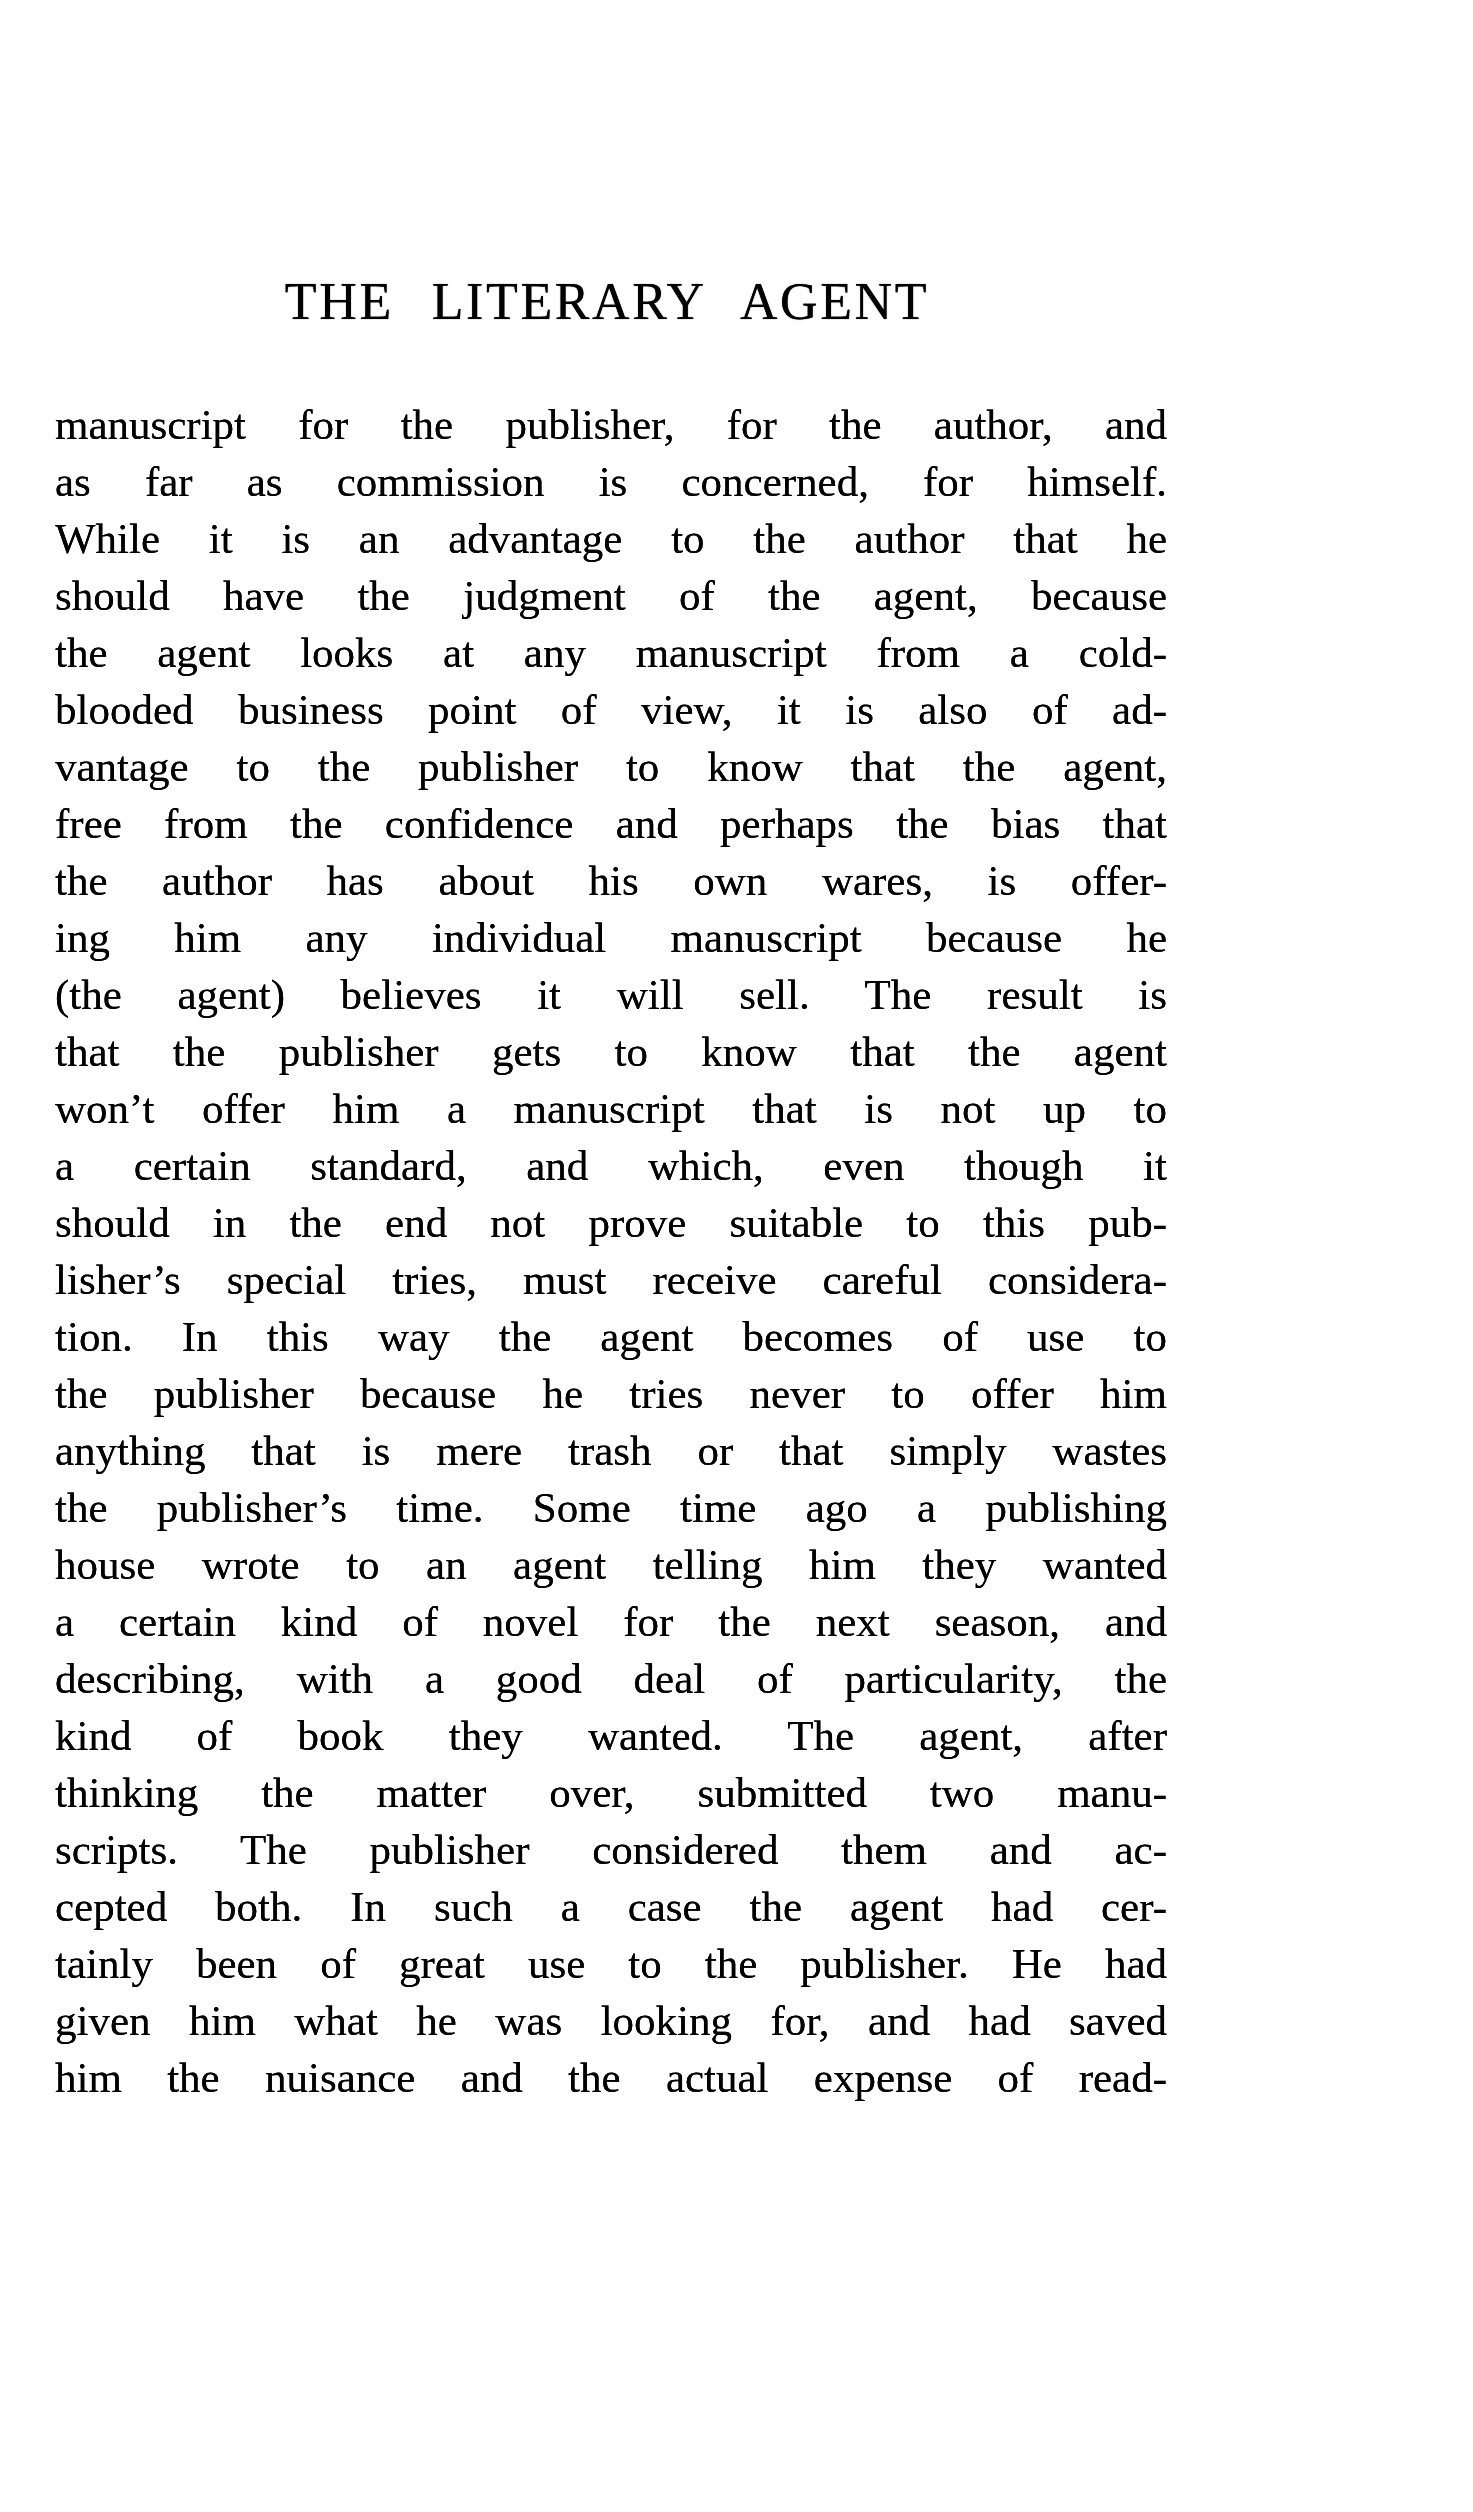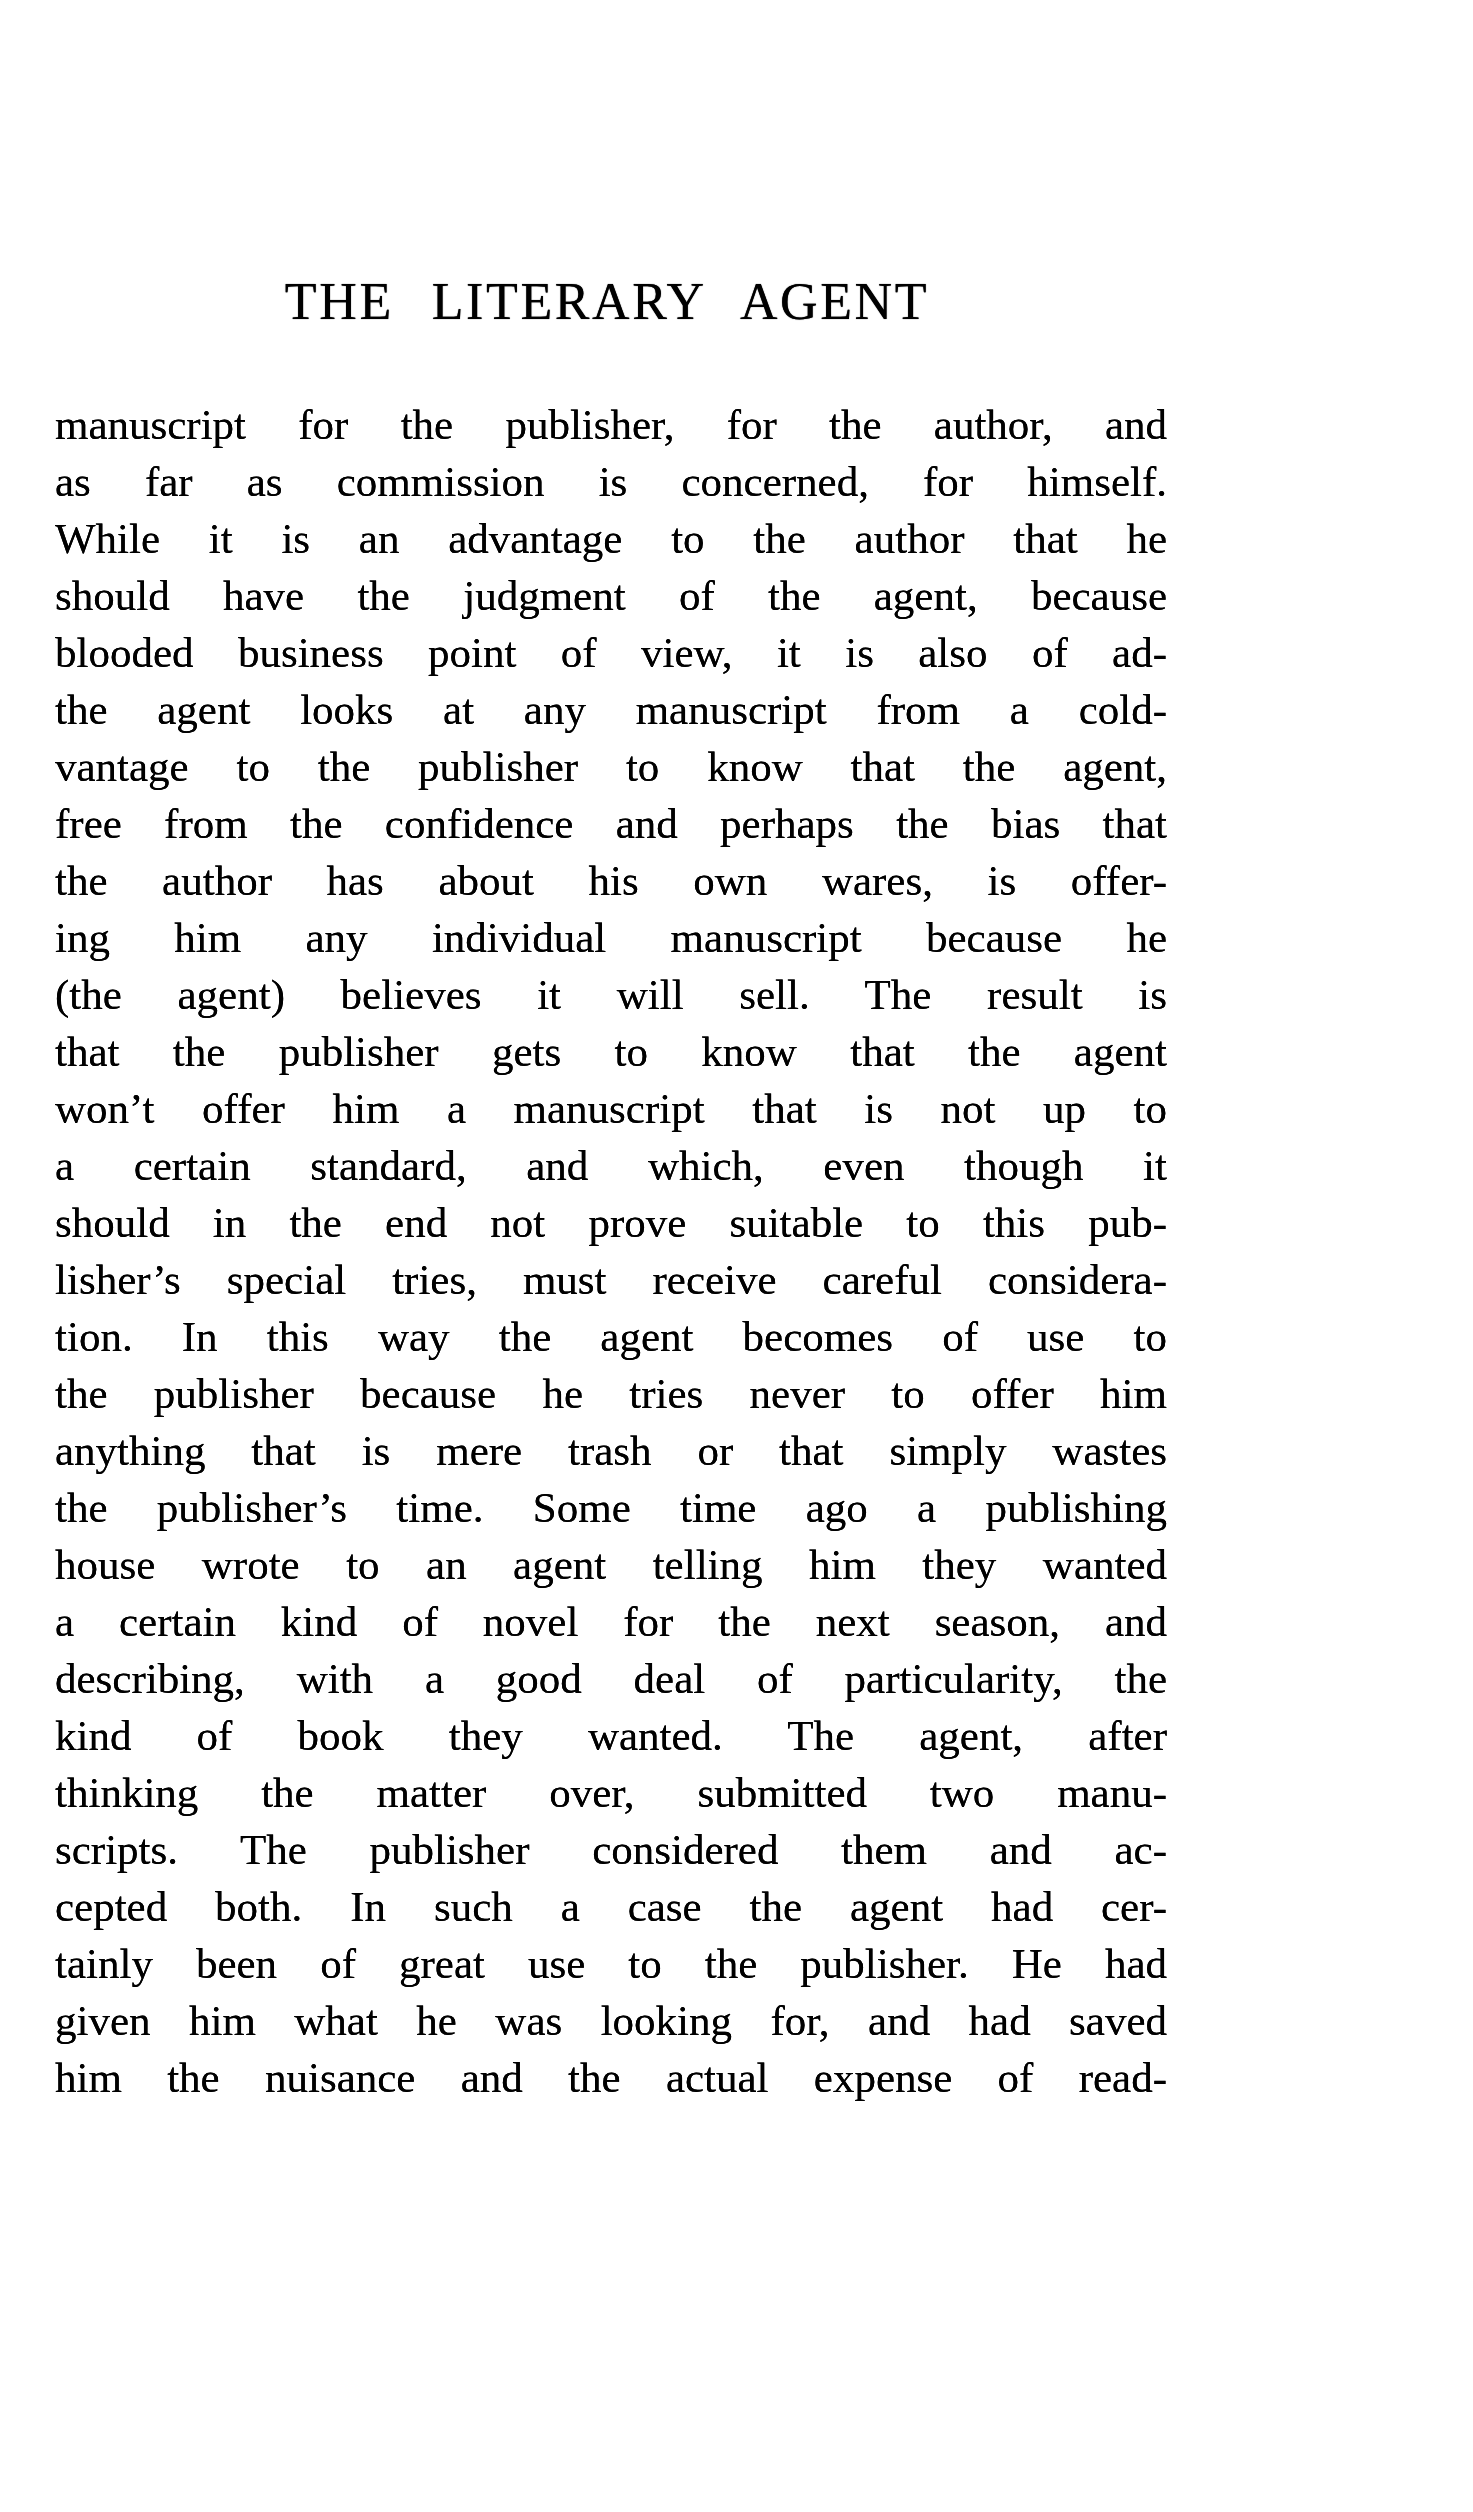--- a/index.html
+++ b/index.html
@@ -56,22 +56,22 @@
 
 <div class="page">
 
   <div class="heading">THE LITERARY AGENT</div>
 
   <div class="body-block">
     <div class="line">manuscript for the publisher, for the author, and</div>
     <div class="line">as far as commission is concerned, for himself.</div>
     <div class="line">While it is an advantage to the author that he</div>
     <div class="line">should have the judgment of the agent, because</div>
+    <div class="line">the agent looks at any manuscript from a cold-</div>
     <div class="line">blooded business point of view, it is also of ad-</div>
-    <div class="line">the agent looks at any manuscript from a cold-</div>
     <div class="line">vantage to the publisher to know that the agent,</div>
     <div class="line">free from the confidence and perhaps the bias that</div>
     <div class="line">the author has about his own wares, is offer-</div>
     <div class="line">ing him any individual manuscript because he</div>
     <div class="line">(the agent) believes it will sell. The result is</div>
     <div class="line">that the publisher gets to know that the agent</div>
     <div class="line">won’t offer him a manuscript that is not up to</div>
     <div class="line">a certain standard, and which, even though it</div>
     <div class="line">should in the end not prove suitable to this pub-</div>
     <div class="line">lisher’s special tries, must receive careful considera-</div>

